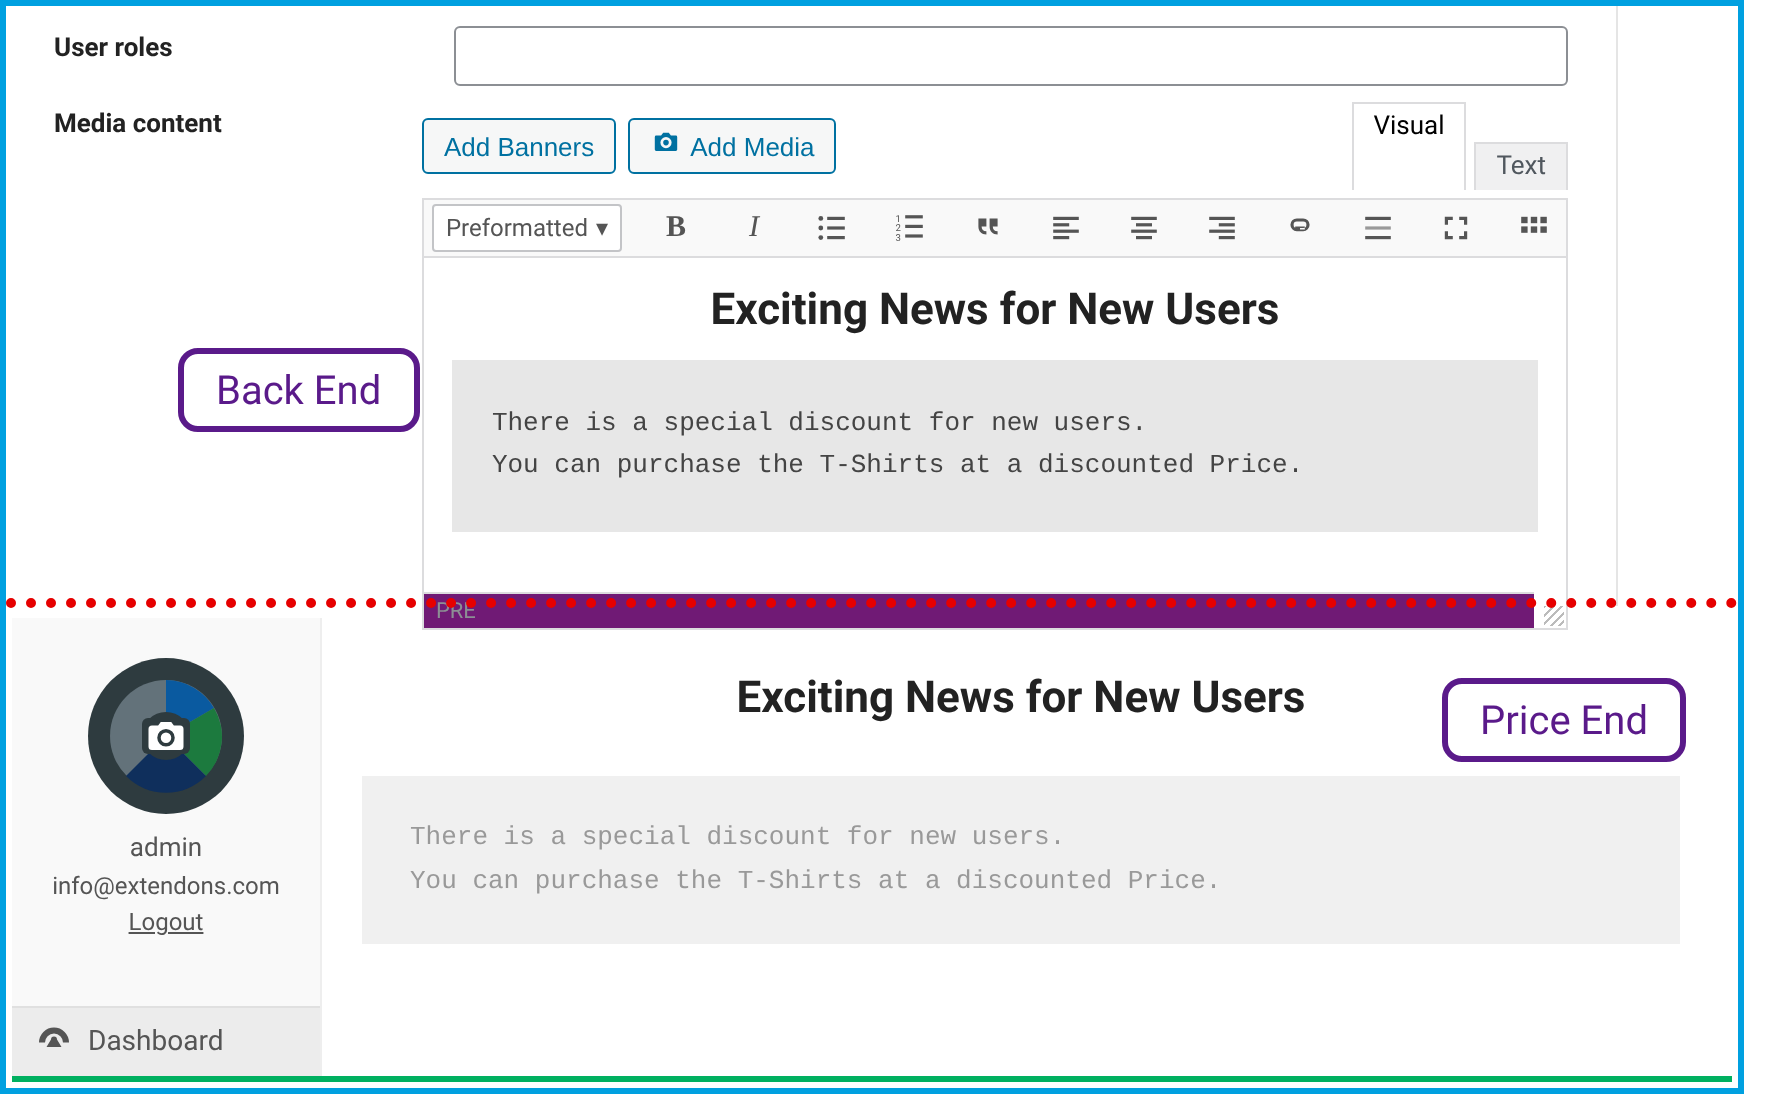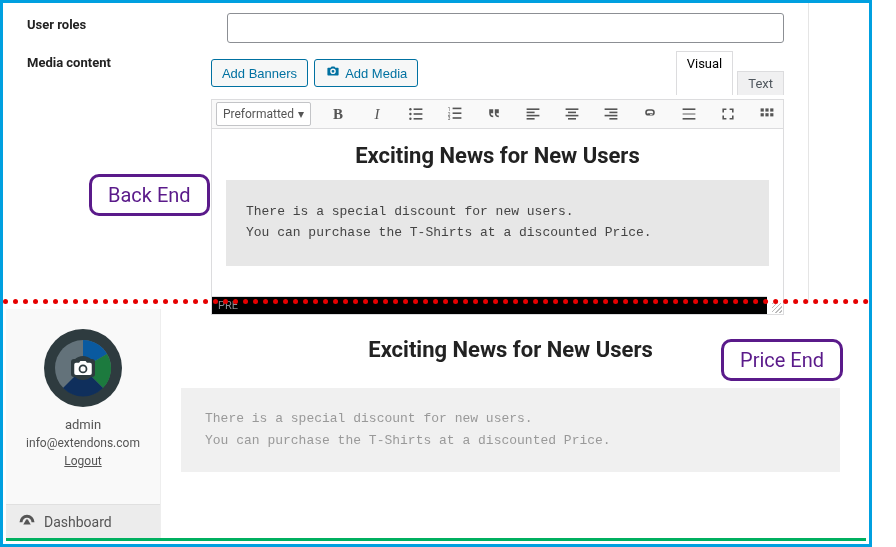--- a/index.html
+++ b/index.html
@@ -130,21 +130,21 @@
     white-space: pre-line;
     line-height: 1.6;
   }
   .status-bar {
     position: absolute;
     bottom: 0; left: 0; right: 16px;
     border-top: 1px solid #dcdcde;
     font-size: 11px;
     color: #8c8f94;
     padding: 2px 6px;
-    background: #000000;
+    background: #701a75;
   }
   .resize-grip {
     position: absolute;
     right: 1px; bottom: 1px;
     width: 10px; height: 10px;
     background: repeating-linear-gradient(135deg,#bbb 0 1px,transparent 1px 3px);
   }
   .callout {
     position: absolute;
     border: 3px solid #5a1a8a;

